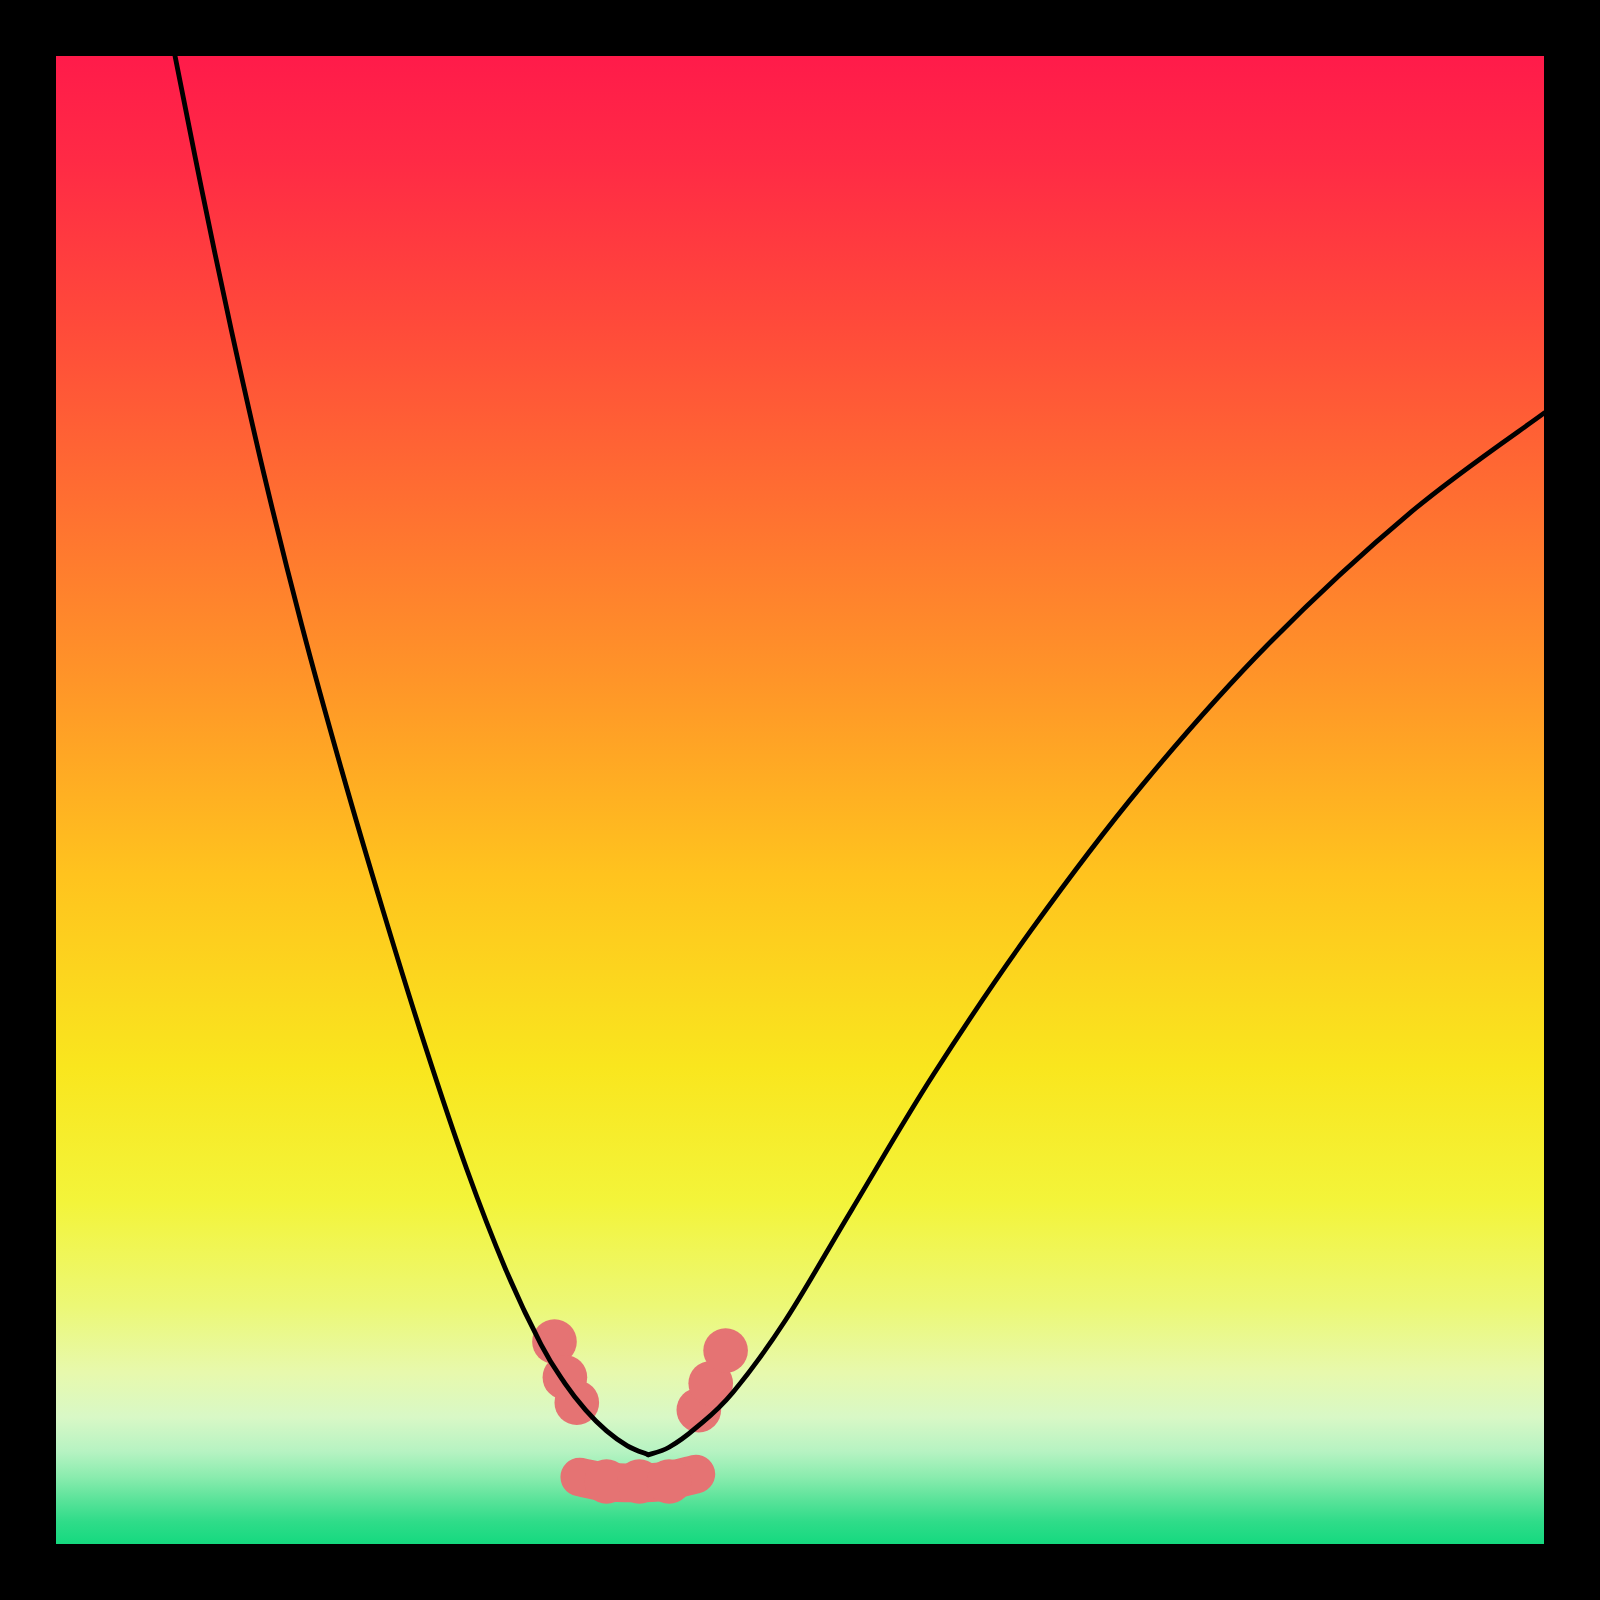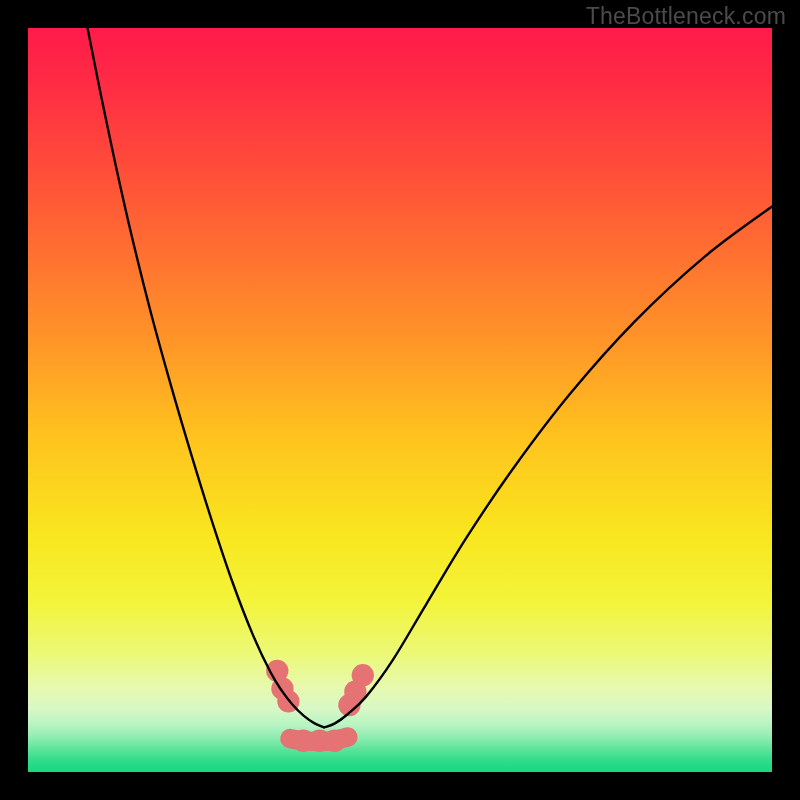--- a/index.html
+++ b/index.html
@@ -92,14 +92,13 @@
           <circle cx="306.53" cy="712.75" r="11.16" fill="#e57373"></circle>
           <circle cx="321.41" cy="677.04" r="11.16" fill="#e57373"></circle>
           <circle cx="327.36" cy="663.65" r="11.16" fill="#e57373"></circle>
           <circle cx="334.80" cy="647.28" r="11.16" fill="#e57373"></circle>
         </g>
       <path id="left-branch-path" fill="none" stroke-linecap="round" stroke-linejoin="round" d="M 59.52 0.00 C 61.93 12.05, 67.82 42.18, 72.91 66.96 C 78.00 91.74, 82.17 111.93, 87.79 137.64 C 93.42 163.35, 97.87 183.43, 104.16 209.81 C 110.45 236.19, 115.80 257.69, 122.76 284.21 C 129.72 310.72, 135.48 331.27, 142.85 357.12 C 150.21 382.97, 156.18 403.02, 163.68 427.80 C 171.18 452.58, 177.01 471.59, 184.51 494.76 C 192.01 517.93, 198.11 536.42, 205.34 556.51 C 212.58 576.60, 217.99 590.56, 224.69 606.36 C 231.38 622.16, 237.19 633.99, 242.54 644.30 C 247.90 654.62, 250.43 657.76, 254.45 663.65 C 258.47 669.54, 261.11 672.75, 264.86 677.04 C 268.61 681.33, 271.53 684.24, 275.28 687.46 C 279.03 690.67, 281.95 692.75, 285.70 694.90 C 289.45 697.04, 294.24 698.56, 296.11 699.36" stroke="#000000" stroke-width="2.4"></path>
       <path id="right-branch-path" fill="none" stroke-linecap="round" stroke-linejoin="round" d="M 296.11 699.36 C 297.99 698.69, 302.24 698.05, 306.53 695.64 C 310.81 693.23, 314.16 690.92, 319.92 685.97 C 325.68 681.01, 330.48 677.75, 338.52 668.11 C 346.56 658.47, 353.85 648.87, 364.56 632.40 C 375.27 615.93, 384.65 598.83, 398.04 576.60 C 411.43 554.37, 422.89 533.94, 438.96 508.90 C 455.03 483.85, 468.57 463.45, 487.32 437.47 C 506.07 411.49, 521.69 390.41, 543.12 364.56 C 564.55 338.71, 582.25 318.39, 606.36 293.88 C 630.47 269.37, 652.26 249.17, 677.04 228.41 C 701.82 207.65, 731.95 187.53, 744.00 178.56" stroke="#000000" stroke-width="2.4"></path>
     </svg>
   </div>
 
-  <div class="watermark">TheBottleneck.com</div>
 </div>
 
 </body></html>

